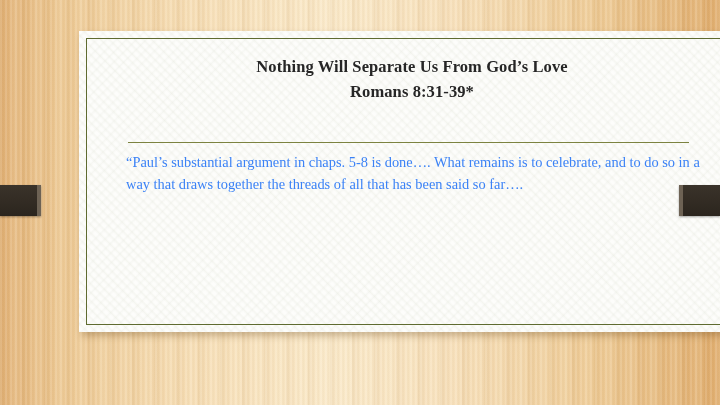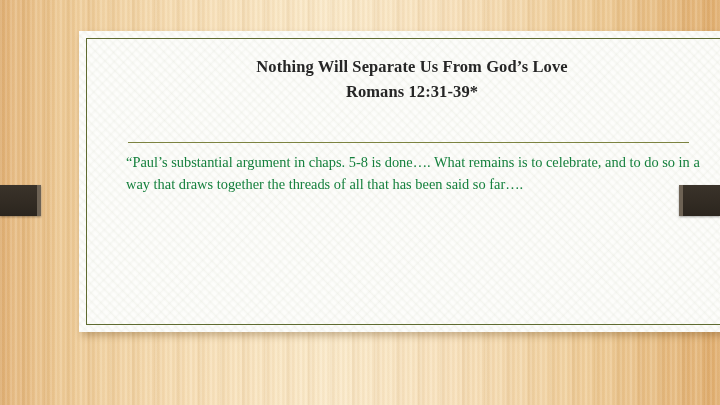--- a/index.html
+++ b/index.html
@@ -141,21 +141,21 @@
     width: 561px;
     height: 0;
     border-top: 1px solid #7c8340;
   }
 
   #body-block {
     position: absolute;
     left: 47px;
     top: 121px;
     width: 580px;
-    color: #15803d;
+    color: #3b82f6;
     font-family: "Liberation Serif", serif;
     font-size: 14.4px;
     line-height: 21.5px;
   }
   .body-paragraph {
     margin: 0 0 14px 0;
   }
   .body-paragraph:last-child {
     margin-bottom: 0;
   }
@@ -166,21 +166,21 @@
 <div id="slide-stage">
 
   <div id="paper-panel">
     <div id="paper-texture"></div>
     <div id="paper-keyline"></div>
 
     <div id="slide-content">
 
       <div id="title-block">
         <span class="title-line">Nothing Will Separate Us From God’s Love</span>
-        <span class="title-line">Romans 12:31-39*</span>
+        <span class="title-line">Romans 8:31-39*</span>
       </div>
 
       <div id="title-divider"></div>
 
       <div id="body-block">
         <p class="body-paragraph">“Paul’s substantial argument in chaps. 5-8 is done…. What remains is to celebrate, and to do so in a way that draws together the threads of all that has been said so far….</p>
       </div>
 
     </div>
   </div>

